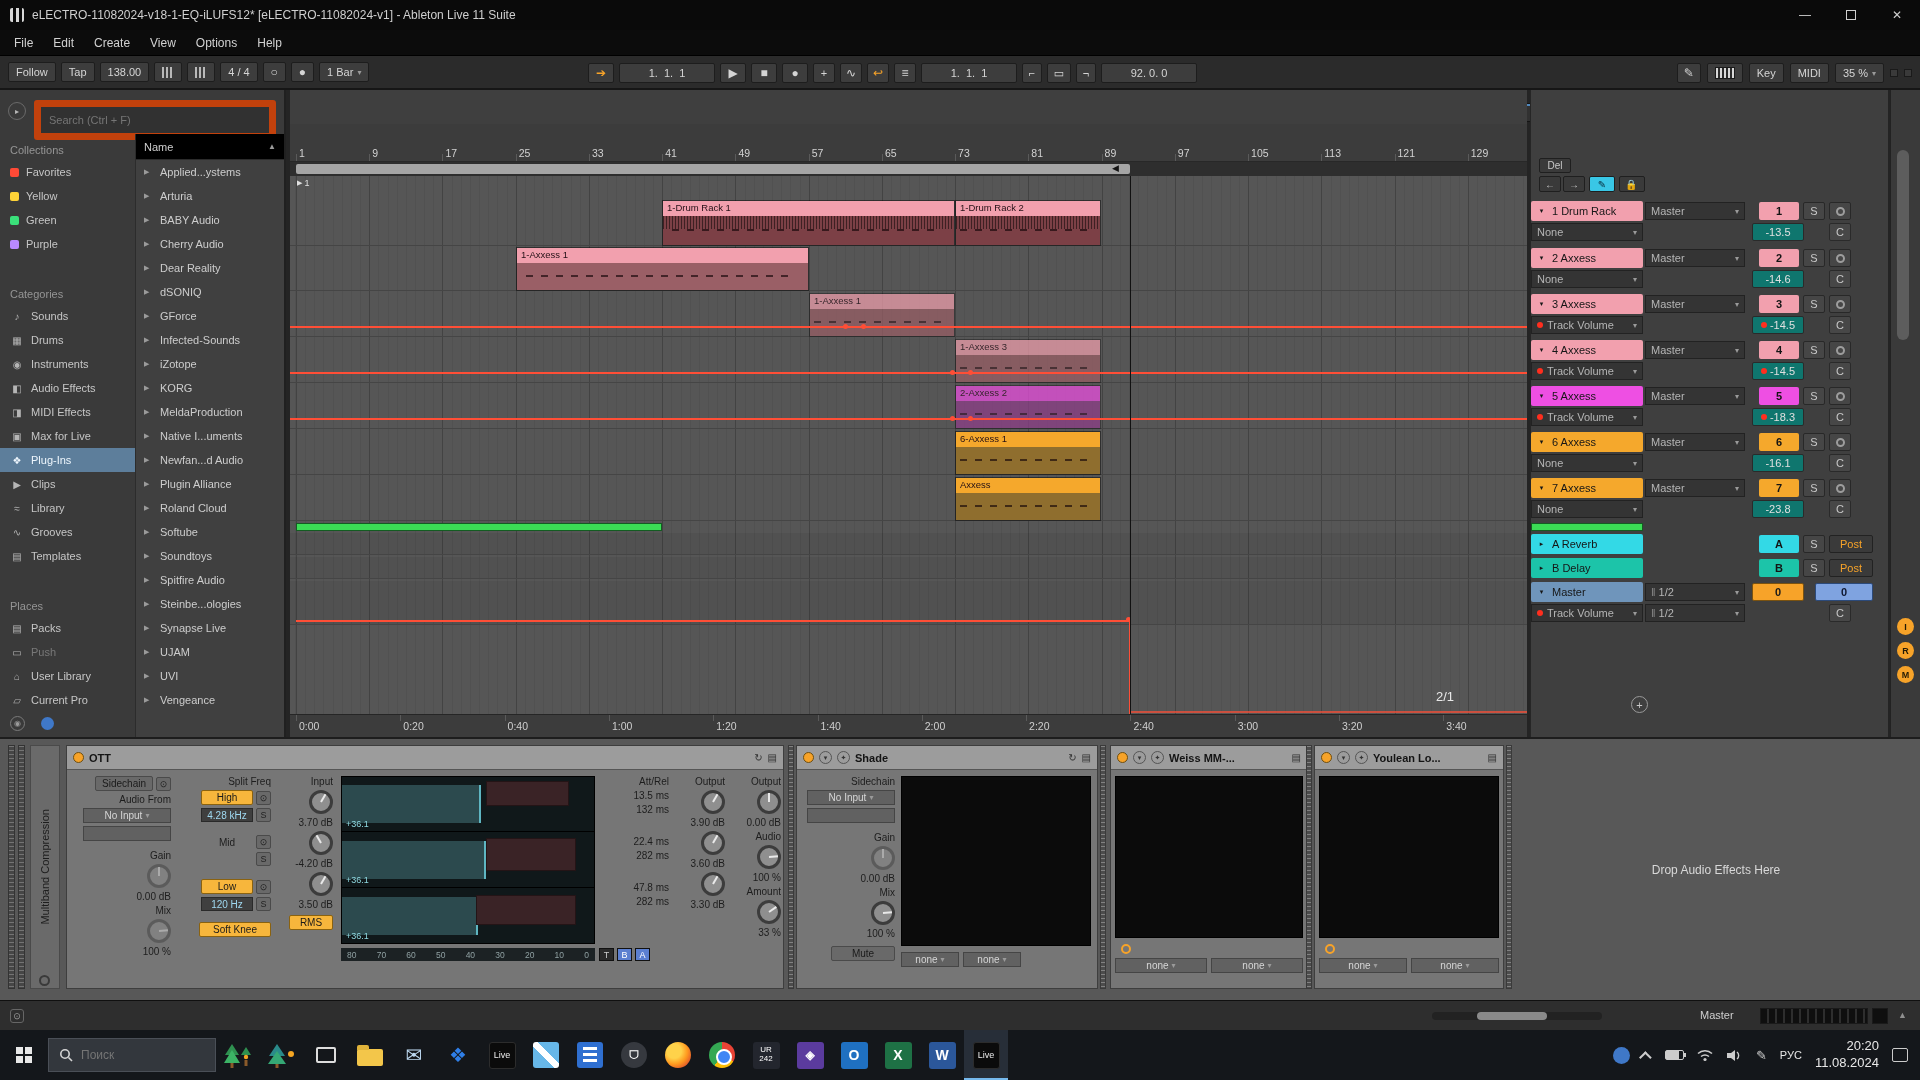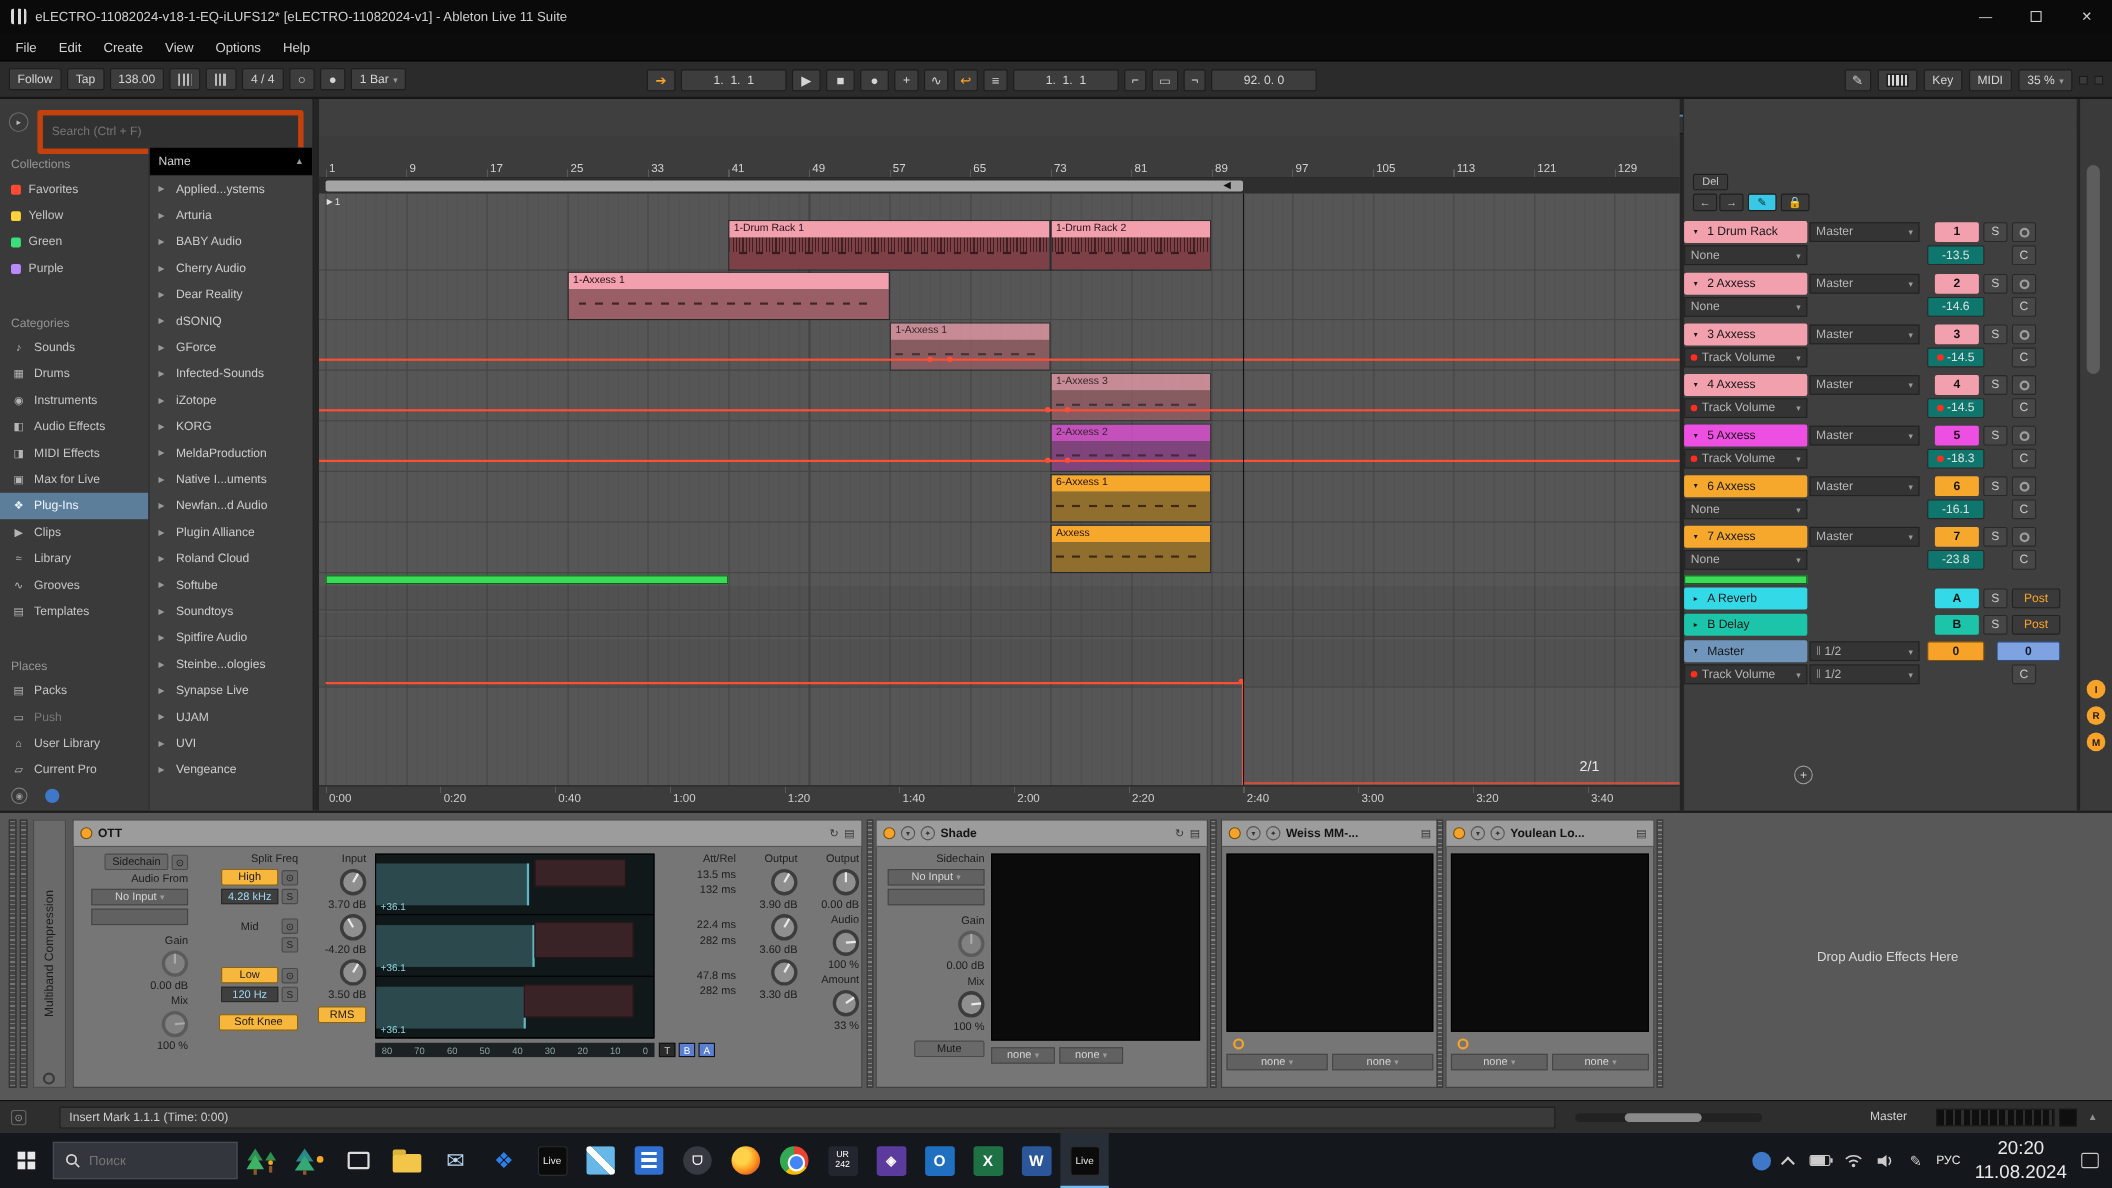--- a/index.html
+++ b/index.html
@@ -23,21 +23,21 @@
 .orange{color:#f7a329}
 .tcenter{position:absolute;left:588px;top:0;height:34px;display:flex;align-items:center;gap:5px}
 .tright{position:absolute;right:8px;top:0;height:34px;display:flex;align-items:center;gap:6px}
 .piano{width:20px;height:12px;background:repeating-linear-gradient(90deg,#d8d8d8 0 2px,#2a2a2a 2px 4px);border:1px solid #1a1a1a}
 .led{width:8px;height:8px;background:#3a3a3a;border:1px solid #1a1a1a}
 
 .stage{position:absolute;top:90px;left:0;width:1920px;height:647px;background:#242424}
 
 .browser{position:absolute;left:0;top:0;width:286px;height:647px;background:#3a3a3a;border-right:2px solid #202020}
 .foldc{position:absolute;left:8px;top:12px;width:18px;height:18px;border:1px solid #6a6a6a;border-radius:50%;color:#b9b9b9;font-size:8px;display:flex;align-items:center;justify-content:center}
-.srch{position:absolute;left:34px;top:10px;width:242px;height:40px;background:#313131;border:5px solid #c2410c;border-radius:3px;color:#9a9a9a;padding:0 8px;font-size:11px;font-family:"Liberation Sans",sans-serif}
+.srch{position:absolute;left:34px;top:10px;width:242px;height:40px;background:#313131;border:7px solid #c2410c;border-radius:3px;color:#9a9a9a;padding:0 8px;font-size:11px;font-family:"Liberation Sans",sans-serif}
 .bcol{position:absolute;left:0;top:44px;width:135px;bottom:0;overflow:hidden}
 .bhdr{height:26px;display:flex;align-items:flex-end;padding:0 0 4px 10px;color:#959595}
 .srow{height:24px;display:flex;align-items:center;padding-left:10px;gap:7px;color:#c6c6c6;white-space:nowrap;overflow:hidden}
 .srow.sel{background:#5d7e9b;color:#eef6fd}
 .srow.dim{color:#787878}
 .sic{width:14px;text-align:center;font-size:10px;color:#b5b5b5;flex:none}
 .sw{width:9px;height:9px;border-radius:2px;flex:none}
 .gap22{height:22px}
 .vcol{position:absolute;left:135px;top:44px;right:0;bottom:0;background:#404040;border-left:1px solid #2c2c2c;overflow:hidden}
 .vhead{height:26px;background:#000000;border-bottom:1px solid #2c2c2c;display:flex;align-items:center;padding:0 8px;color:#cfcfcf}
@@ -182,21 +182,21 @@
 .calc{width:26px;height:26px;border-radius:3px;background:#2f6fd0;display:flex;align-items:center;justify-content:center}
 .calc i{width:14px;height:16px;background:repeating-linear-gradient(#fff 0 3px,transparent 3px 6px)}
 .blupen{width:26px;height:26px;border-radius:3px;background:#67b7e8;background-image:linear-gradient(45deg,transparent 42%,#fff 42%,#fff 58%,transparent 58%)}
 .disc{width:26px;height:26px;border-radius:50%;background:#36393f;display:flex;align-items:center;justify-content:center;color:#fff;font-size:12px}
 .tv{width:20px;height:16px;border:2px solid #ddd;border-radius:2px}
 .tray{margin-left:auto;display:flex;align-items:center;gap:13px;padding-right:12px}
 .chev{border:none}
 .upchev{width:9px;height:9px;border-left:2px solid #ccc;border-top:2px solid #ccc;transform:rotate(45deg) translateY(3px)}
 .bat{width:19px;height:10px;border:1px solid #ccc;border-radius:2px;background:linear-gradient(90deg,#ccc 0 75%,transparent 75%);position:relative}
 .bat::after{content:"";position:absolute;right:-3px;top:2px;width:2px;height:4px;background:#ccc}
-.clock{color:#e8e8e8;font-size:17px;text-align:center;line-height:1.3}
+.clock{color:#e8e8e8;font-size:13px;text-align:right;line-height:1.3}
 .notif{width:16px;height:14px;border:1.5px solid #ccc;border-radius:2px}
 .helpc{width:17px;height:17px;border-radius:50%;background:#3f78c8}
 </style>
 </head>
 <body>
 
 <div class="titlebar">
   <span class="liveico"></span>
   <span>eLECTRO-11082024-v18-1-EQ-iLUFS12*  [eLECTRO-11082024-v1] - Ableton Live 11 Suite</span>
   <div class="winbtns">
@@ -1108,23 +1108,20 @@
       </div>
     </div>
   </div>
 
   <div class="vh" style="left:1506px"></div>
   <div class="drophint">Drop Audio Effects Here</div>
 </div>
 
 <div class="statusbar">
   <span class="stico">⊙</span>
-  <div class="statfield">
-      <span>Insert Mark 1.1.1 (Time: 0:00)</span>
-    </div>
   <div class="hslider">
       <span class="hthumb"></span>
     </div>
   <span class="mstlbl">Master</span>
   <div class="meters"></div>
   <div class="meters2"></div>
   <span class="sttri">▲</span>
 </div>
 
 <div class="taskbar">

